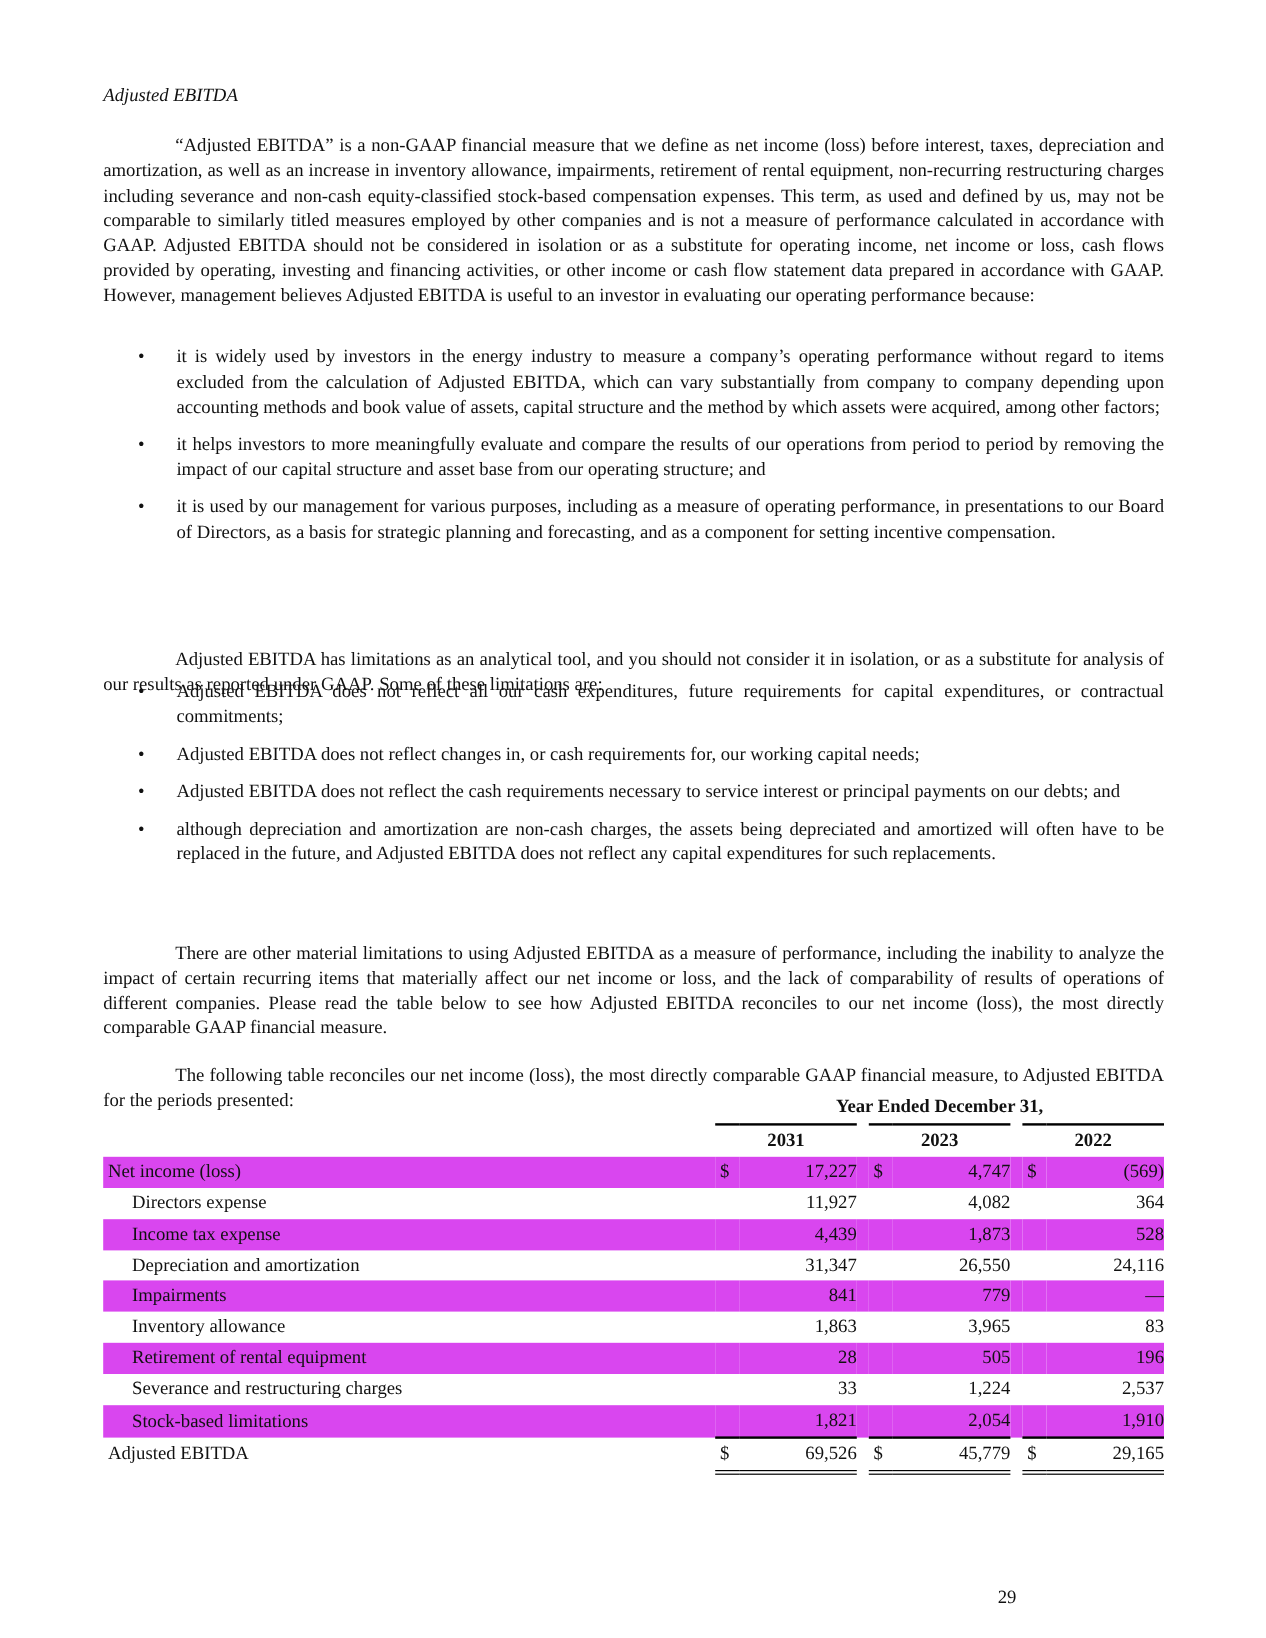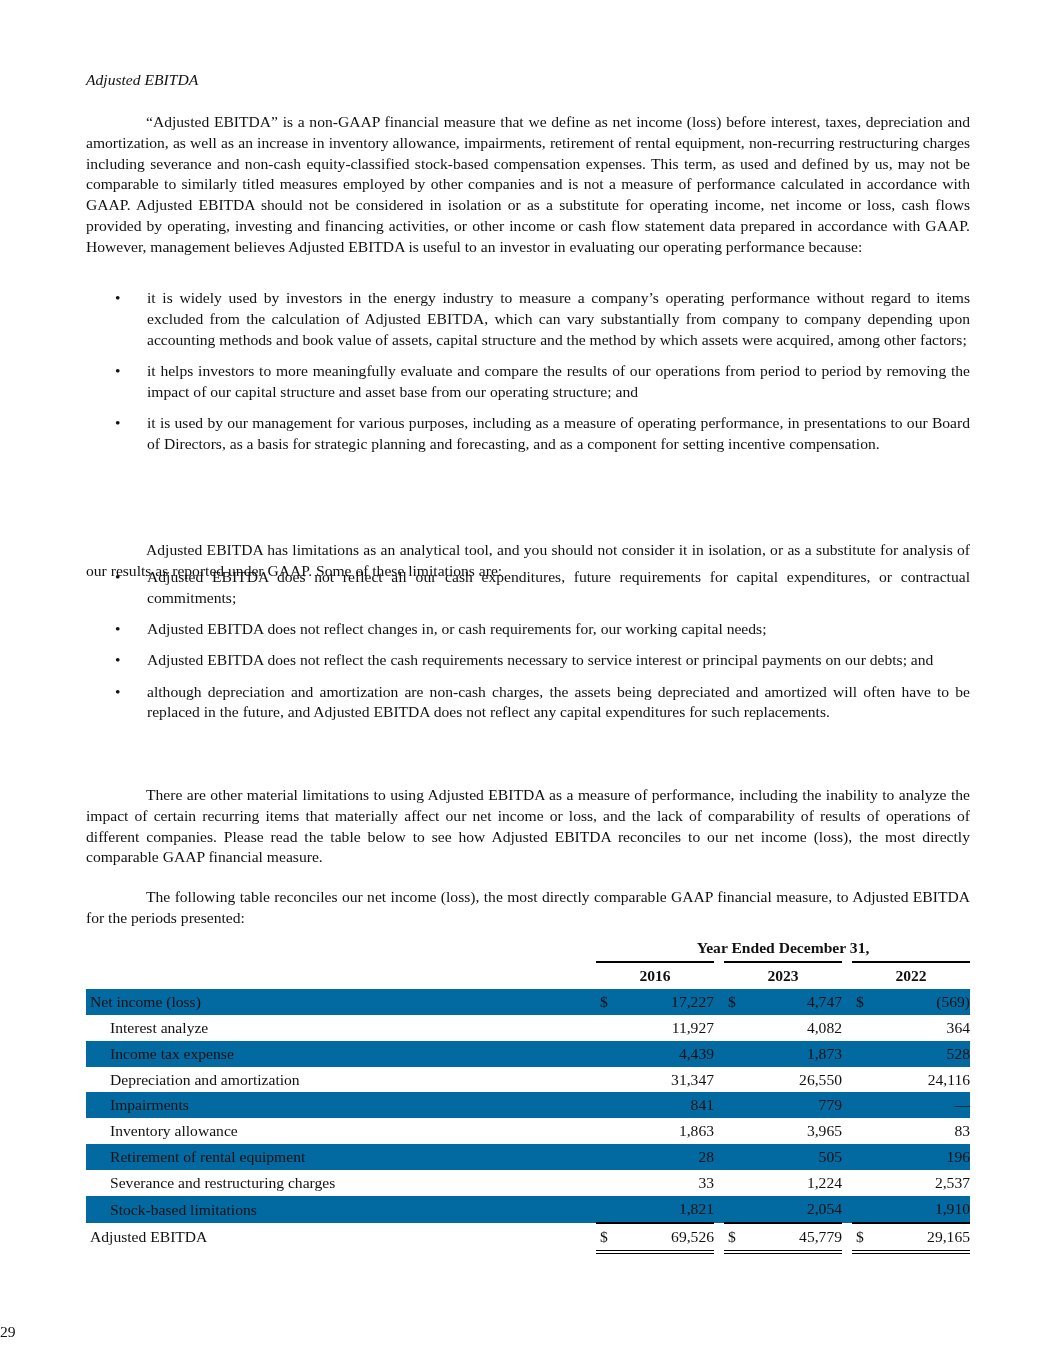--- a/index.html
+++ b/index.html
@@ -10,33 +10,33 @@
   }
   .page { position: absolute; left: 86px; top: 0; width: 884px; }
   .section-title { position: absolute; top: 70px; left: 0; font-style: italic; }
   .para { text-align: justify; margin: 0; }
   .para .indent { display: inline-block; width: 60px; }
   .block { position: absolute; left: 0; width: 884px; }
   ul.bullets { list-style: none; margin: 0; padding: 0; }
   ul.bullets li { position: relative; padding-left: 61px; text-align: justify; margin-bottom: 10.5px; }
   ul.bullets li .dot { position: absolute; left: 29px; top: 0; }
 
-  table.rec { position: absolute; left: 0; top: 935px; width: 884px; border-collapse: collapse; }
+  table.rec { position: absolute; left: 0; top: 910px; width: 884px; border-collapse: collapse; }
   table.rec td { padding: 0; height: 25.9px; line-height: 25.9px; white-space: nowrap; }
   .hdr-group { text-align: center; font-weight: bold; }
   .hdr-year { text-align: center; font-weight: bold; border-top: 2px solid #000; }
-  .hl td.bg { background: #0369a1; }
+  .hl td.bg { background: #d946ef; }
   .label { padding-left: 4px !important; }
   .label.sub { padding-left: 24px !important; }
   .cur { text-align: left; padding-left: 4px !important; }
   .num { text-align: right; padding-right: 0 !important; }
   .gapcol { width: 10px; }
   .total-top { border-top: 2px solid #000; }
   .total-bot { border-bottom: 4px double #000; }
-  .pagenum { position: absolute; top: 1322px; left: 0; width: 847px; text-align: left; }
+  .pagenum { position: absolute; top: 1322px; left: 0; width: 847px; text-align: right; }
 </style>
 </head>
 <body>
 
 <div class="page">
   <div class="section-title">Adjusted EBITDA</div>
 
   <div class="block" style="top:112px;">
     <p class="para"><span class="indent"></span><span>“Adjusted EBITDA” is a non-GAAP financial measure that we define as net income (loss) before interest, taxes, depreciation and amortization, as well as an increase in inventory allowance, impairments, retirement of rental equipment, non-recurring restructuring charges including severance and non-cash equity-classified stock-based compensation expenses. This term, as used and defined by us, may not be comparable to similarly titled measures employed by other companies and is not a measure of performance calculated in accordance with GAAP. Adjusted EBITDA should not be considered in isolation or as a substitute for operating income, net income or loss, cash flows provided by operating, investing and financing activities, or other income or cash flow statement data prepared in accordance with GAAP. However, management believes Adjusted EBITDA is useful to an investor in evaluating our operating performance because:</span></p>
   </div>
@@ -82,39 +82,39 @@
       <col style="width:20px">
         <col style="width:98px">
     </colgroup>
     <tbody>
         <tr>
       <td></td>
       <td colspan="8" class="hdr-group">Year Ended December 31,</td>
     </tr>
     <tr>
       <td></td>
-      <td colspan="2" class="hdr-year">2016</td>
+      <td colspan="2" class="hdr-year">2031</td>
           <td></td>
       <td colspan="2" class="hdr-year">2023</td>
           <td></td>
       <td colspan="2" class="hdr-year">2022</td>
     </tr>
     <tr class="hl">
       <td class="bg label">Net income (loss)</td>
       <td class="bg cur">$</td>
           <td class="bg num">17,227</td>
           <td class="bg"></td>
       <td class="bg cur">$</td>
           <td class="bg num">4,747</td>
           <td class="bg"></td>
       <td class="bg cur">$</td>
           <td class="bg num">(569)</td>
     </tr>
     <tr>
-      <td class="label sub">Interest analyze</td>
+      <td class="label sub">Directors expense</td>
       <td></td>
           <td class="num">11,927</td>
           <td></td>
       <td></td>
           <td class="num">4,082</td>
           <td></td>
       <td></td>
           <td class="num">364</td>
     </tr>
     <tr class="hl">

